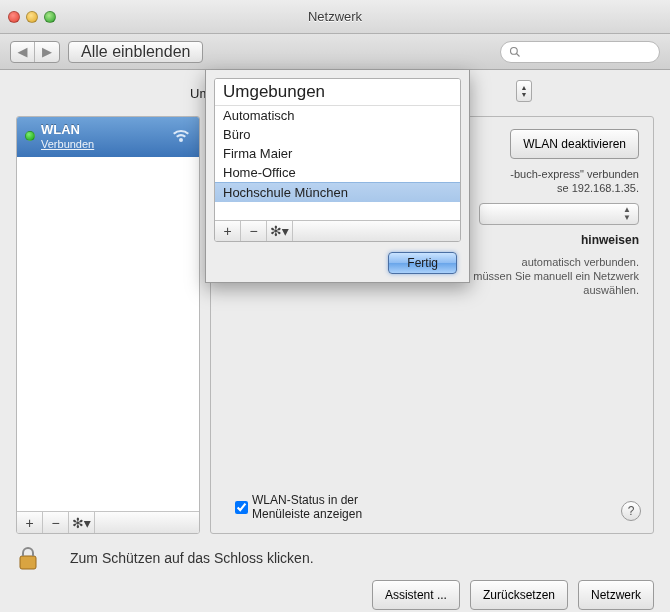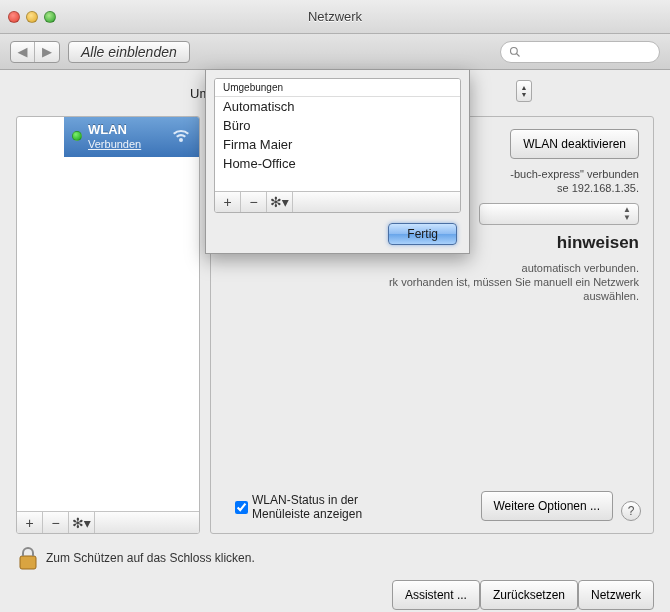--- a/index.html
+++ b/index.html
@@ -12,67 +12,67 @@
 .tl.red { background: radial-gradient(circle at 40% 35%, #ff8b82, #e24334); }
 .tl.yellow { background: radial-gradient(circle at 40% 35%, #ffe08a, #e0a92a); }
 .tl.green { background: radial-gradient(circle at 40% 35%, #a8e88a, #2aa12a); }
 .title { position: absolute; left: 0; right: 0; text-align: center; font-size: 13px; color: #3a3a3a; text-shadow: 0 1px 0 #fff; }
 
 
 .toolbar { height: 36px; background: linear-gradient(#e4e4e4, #cfcfcf); border-bottom: 1px solid #a8a8a8; display: flex; align-items: center; padding: 0 10px; gap: 8px; }
 .segbtn { display: flex; border: 1px solid #9a9a9a; border-radius: 4px; overflow: hidden; background: linear-gradient(#fdfdfd,#e4e4e4); height: 22px; }
 .segbtn > div { width: 24px; display: flex; align-items: center; justify-content: center; border-right: 1px solid #b5b5b5; color: #888; }
 .segbtn > div:last-child { border-right: none; }
-.pillbtn { height: 22px; padding: 0 12px; border: 1px solid #9a9a9a; border-radius: 4px; background: linear-gradient(#fdfdfd,#e2e2e2); display: flex; align-items: center; font-size: 14px; color: #333; text-shadow: 0 1px 0 #fff; font-style: italic; }
+.pillbtn { height: 22px; padding: 0 12px; border: 1px solid #9a9a9a; border-radius: 4px; background: linear-gradient(#fdfdfd,#e2e2e2); display: flex; align-items: center; font-size: 16px; color: #333; text-shadow: 0 1px 0 #fff; }
 .spacer { flex: 1; }
 .searchfield { width: 160px; height: 22px; border: 1px solid #b8b8b8; border-radius: 11px; background: #fff; display: flex; align-items: center; padding: 0 8px; color: #999; font-size: 12px; }
 .searchfield svg { width: 12px; height: 12px; margin-right: 4px; fill: #888; }
 
 
 .content { position: relative; background: #ececec; height: calc(612px - 22px - 36px); padding: 12px 16px 12px 16px; }
 
 .umg-label { position: absolute; top: 16px; left: 190px; font-size: 13px; }
 .umg-arrows { position: absolute; top: 10px; left: 516px; width: 16px; height: 22px; border: 1px solid #a8a8a8; border-radius: 3px; background: linear-gradient(#fff,#e5e5e5); display:flex; flex-direction:column; align-items:center; justify-content:center; font-size:7px; line-height:7px; color:#444;}
 
 
 .sidebar { position: absolute; top: 46px; left: 16px; width: 184px; height: 418px; border: 1px solid #b8b8b8; border-radius: 3px; background: #fff; overflow: hidden; display:flex; flex-direction:column;}
 .sb-body{flex:1;}
-.sb-item { background: linear-gradient(#6ea2d8,#3c74b8); color: #fff; padding: 6px 8px 6px 24px; position: relative; height: 40px; display:flex; align-items:flex-start;margin-left:47px;}
+.sb-item { background: linear-gradient(#6ea2d8,#3c74b8); color: #fff; padding: 6px 8px 6px 24px; position: relative; height: 40px; display:flex; align-items:flex-start;}
 .sb-dot { position: absolute; left: 8px; top: 14px; width: 10px; height: 10px; border-radius: 50%; background: radial-gradient(circle at 35% 30%, #7cf06e, #18a218); border:1px solid rgba(0,0,0,.2);}
 .sb-text{display:flex;flex-direction:column;line-height:14px;}
 .sb-name{font-size:13px;font-weight:bold;text-shadow:0 -1px 0 rgba(0,0,0,.3);}
 .sb-status{font-size:11px;opacity:.9;text-decoration:underline;}
 .wifi-icon{position:absolute;right:8px;top:10px;}
 .sb-footer { height: 22px; border-top: 1px solid #c4c4c4; display: flex; background: linear-gradient(#fcfcfc,#e5e5e5);}
 .fbtn { width: 26px; border-right: 1px solid #c4c4c4; display:flex; align-items:center; justify-content:center; font-size:14px; color:#444;}
 
 
 .detail { position: absolute; top: 46px; left: 210px; right: 16px; height: 418px; border: 1px solid #b8b8b8; border-radius: 3px; background: #ececec; padding: 12px 14px; }
 .row { display:flex; align-items:center; margin-bottom:8px;}
 .deact { margin-left:auto; }
 .aquabtn { height: 30px; padding: 1px 12px; border: 1px solid #9a9a9a; border-radius: 4px; background: linear-gradient(#fdfdfd,#e2e2e2); font-size: 12px; display:inline-flex; align-items:center; box-shadow: 0 1px 0 rgba(255,255,255,.6) inset; }
 .infotext { font-size:11px; color:#444; text-align:right; margin-left:auto; line-height:14px; max-width:260px;}
 .netdrop { width: 160px; height: 22px; border:1px solid #a8a8a8; border-radius:4px; background:linear-gradient(#fff,#e5e5e5); margin-left:auto; position:relative;}
 .netdrop .dd-arr{position:absolute;right:3px;top:2px;width:16px;text-align:center;font-size:8px;line-height:8px;color:#555;}
-.hint { font-size:17px; font-weight:bold; margin-left:auto; }
+.hint { font-size:12px; font-weight:bold; margin-left:auto; }
 .desc { font-size:11px; color:#555; margin-left:auto; text-align:right; max-width:280px; line-height:14px;}
 .statusrow{position:absolute;bottom:12px;left:24px;display:flex;align-items:center;font-size:12px;}
 .statusrow input{margin-right:4px;}
 .weitere{position:absolute;bottom:12px;right:40px;}
 .help{position:absolute;bottom:12px;right:12px;width:20px;height:20px;border:1px solid #999;border-radius:50%;background:linear-gradient(#fff,#e2e2e2);display:flex;align-items:center;justify-content:center;font-size:12px;color:#555;}
 
 
-.lockrow{position:absolute;bottom:52px;left:16px;display:flex;align-items:center;font-size:12px;color:#333;}
+.lockrow{position:absolute;bottom:52px;left:16px;display:flex;align-items:center;font-size:14px;color:#333;gap:24px;}
 .lockicon{margin-right:6px;}
-.bottombtns{position:absolute;bottom:14px;right:16px;display:flex;margin-left:45px;}
+.bottombtns{position:absolute;bottom:14px;right:16px;display:flex;gap:10px;margin-left:45px;}
 
 
 .popover { position: absolute; top: 0px; left: 205px; width: 265px; background: #ededed; border: 1px solid #9a9a9a; border-top:none; box-shadow: 0 6px 18px rgba(0,0,0,.35); padding: 8px; z-index: 50; }
 .pop-list { background:#fff; border:1px solid #b0b0b0; border-radius:3px; overflow:hidden;}
-.pop-header { padding: 3px 8px; font-size: 10px; background:#fff; border-bottom:1px solid #ddd; font-weight:normal; color:#222;}
+.pop-header { padding: 3px 8px; font-size: 17px; background:#fff; border-bottom:1px solid #ddd; font-weight:normal; color:#222;}
 .pop-item { padding: 1px 8px; font-size: 13px; line-height:17px;}
 .pop-item.sel { background: linear-gradient(#b8d2f0,#a8c7ea); border-top:1px solid #8fb6e1;}
 .pop-blank{height:18px;}
 .pop-footer { display:flex; border-top:1px solid #c0c0c0; background:linear-gradient(#fcfcfc,#e5e5e5);}
 .pop-footer .fbtn{height:20px;}
 .fertig-row{display:flex;justify-content:flex-end;margin-top:10px;padding-right:4px;}
 .defaultbtn { height: 22px; padding: 1px 18px; border: 1px solid #4a6fa3; border-radius: 4px; background: linear-gradient(#c9e3ff,#8fbdf3 48%,#6aa6ea 52%,#aad1fb); font-size: 12px; color:#1a1a1a; box-shadow: 0 0 4px rgba(80,140,220,.6); margin-left: 28px;}
 
 </style>
 </head>
@@ -153,21 +153,20 @@
         <span>automatisch verbunden.</span><br>
         <span>rk vorhanden ist, müssen Sie manuell ein Netzwerk auswählen.</span>
       </div>
     </div>
 
     <div class="statusrow">
       <input type="checkbox" checked="" style="">
       <span style="white-space:pre-line">WLAN-Status in der
 Menüleiste anzeigen</span>
     </div>
-    <button class="aquabtn weitere">Weitere Optionen ...</button>
     <div class="help">?</div>
   </div>
 
   <div class="lockrow">
     <svg class="lockicon" width="24" height="28" viewBox="0 0 24 28">
         <rect x="4" y="12" width="16" height="13" rx="2" fill="#d9a441" stroke="#9a6a1e"></rect>
         <path d="M7 12v-3a5 5 0 0110 0v3" fill="none" stroke="#8a8a8a" stroke-width="2"></path>
       </svg>
     <span>Zum Schützen auf das Schloss klicken.</span>
   </div>
@@ -178,20 +177,21 @@
     <button class="aquabtn">Netzwerk</button>
   </div>
 
   <div class="popover">
     <div class="pop-list">
       <div class="pop-header">Umgebungen</div>
       <div class="pop-item">Automatisch</div>
       <div class="pop-item">Büro</div>
       <div class="pop-item">Firma Maier</div>
       <div class="pop-item">Home-Office</div>
+      <div class="pop-item sel">Hochschule München</div>
       <div class="pop-blank"></div>
       <div class="pop-footer">
         <div class="fbtn">+</div>
         <div class="fbtn">−</div>
         <div class="fbtn">✻▾</div>
       </div>
     </div>
     <div class="fertig-row">
       <button class="defaultbtn">Fertig</button>
     </div>

